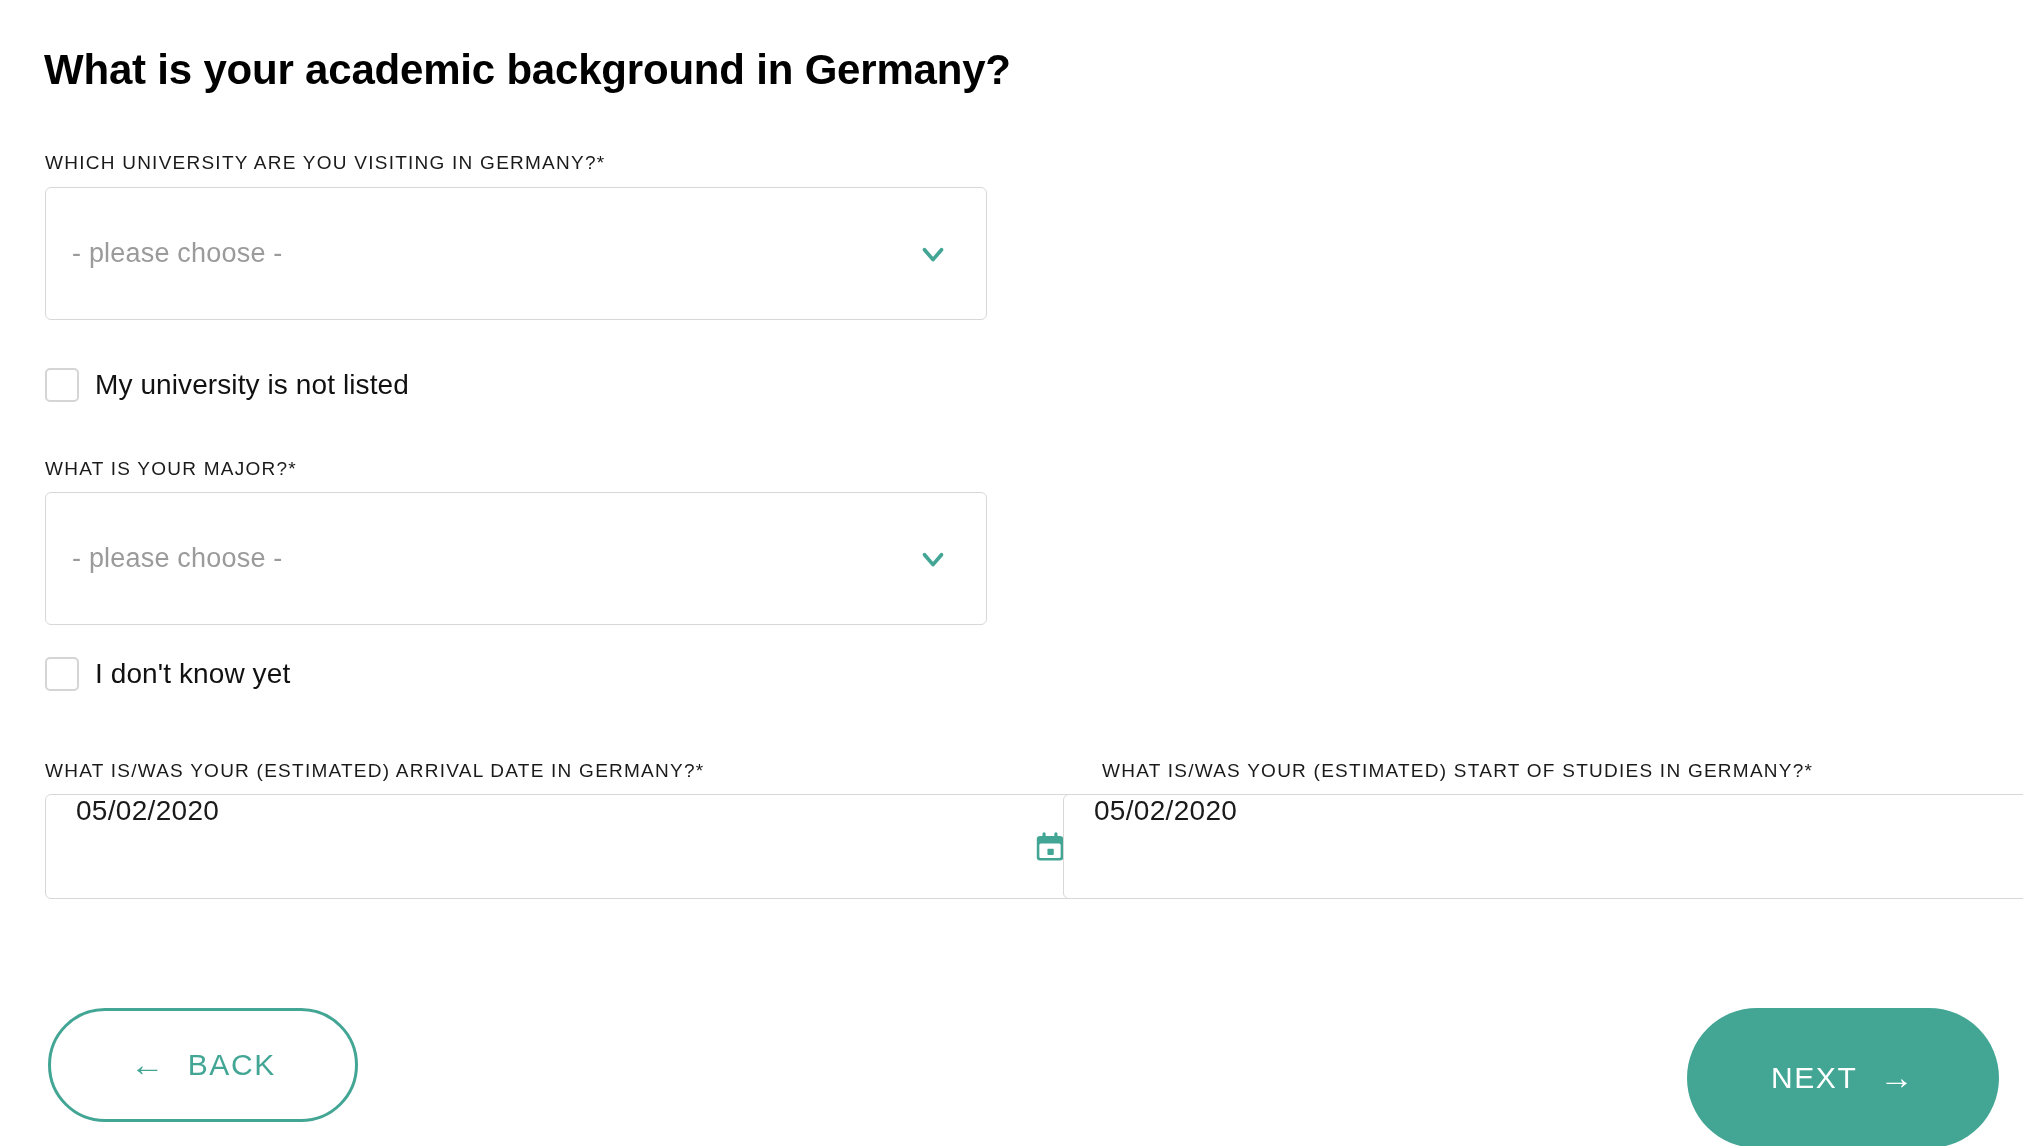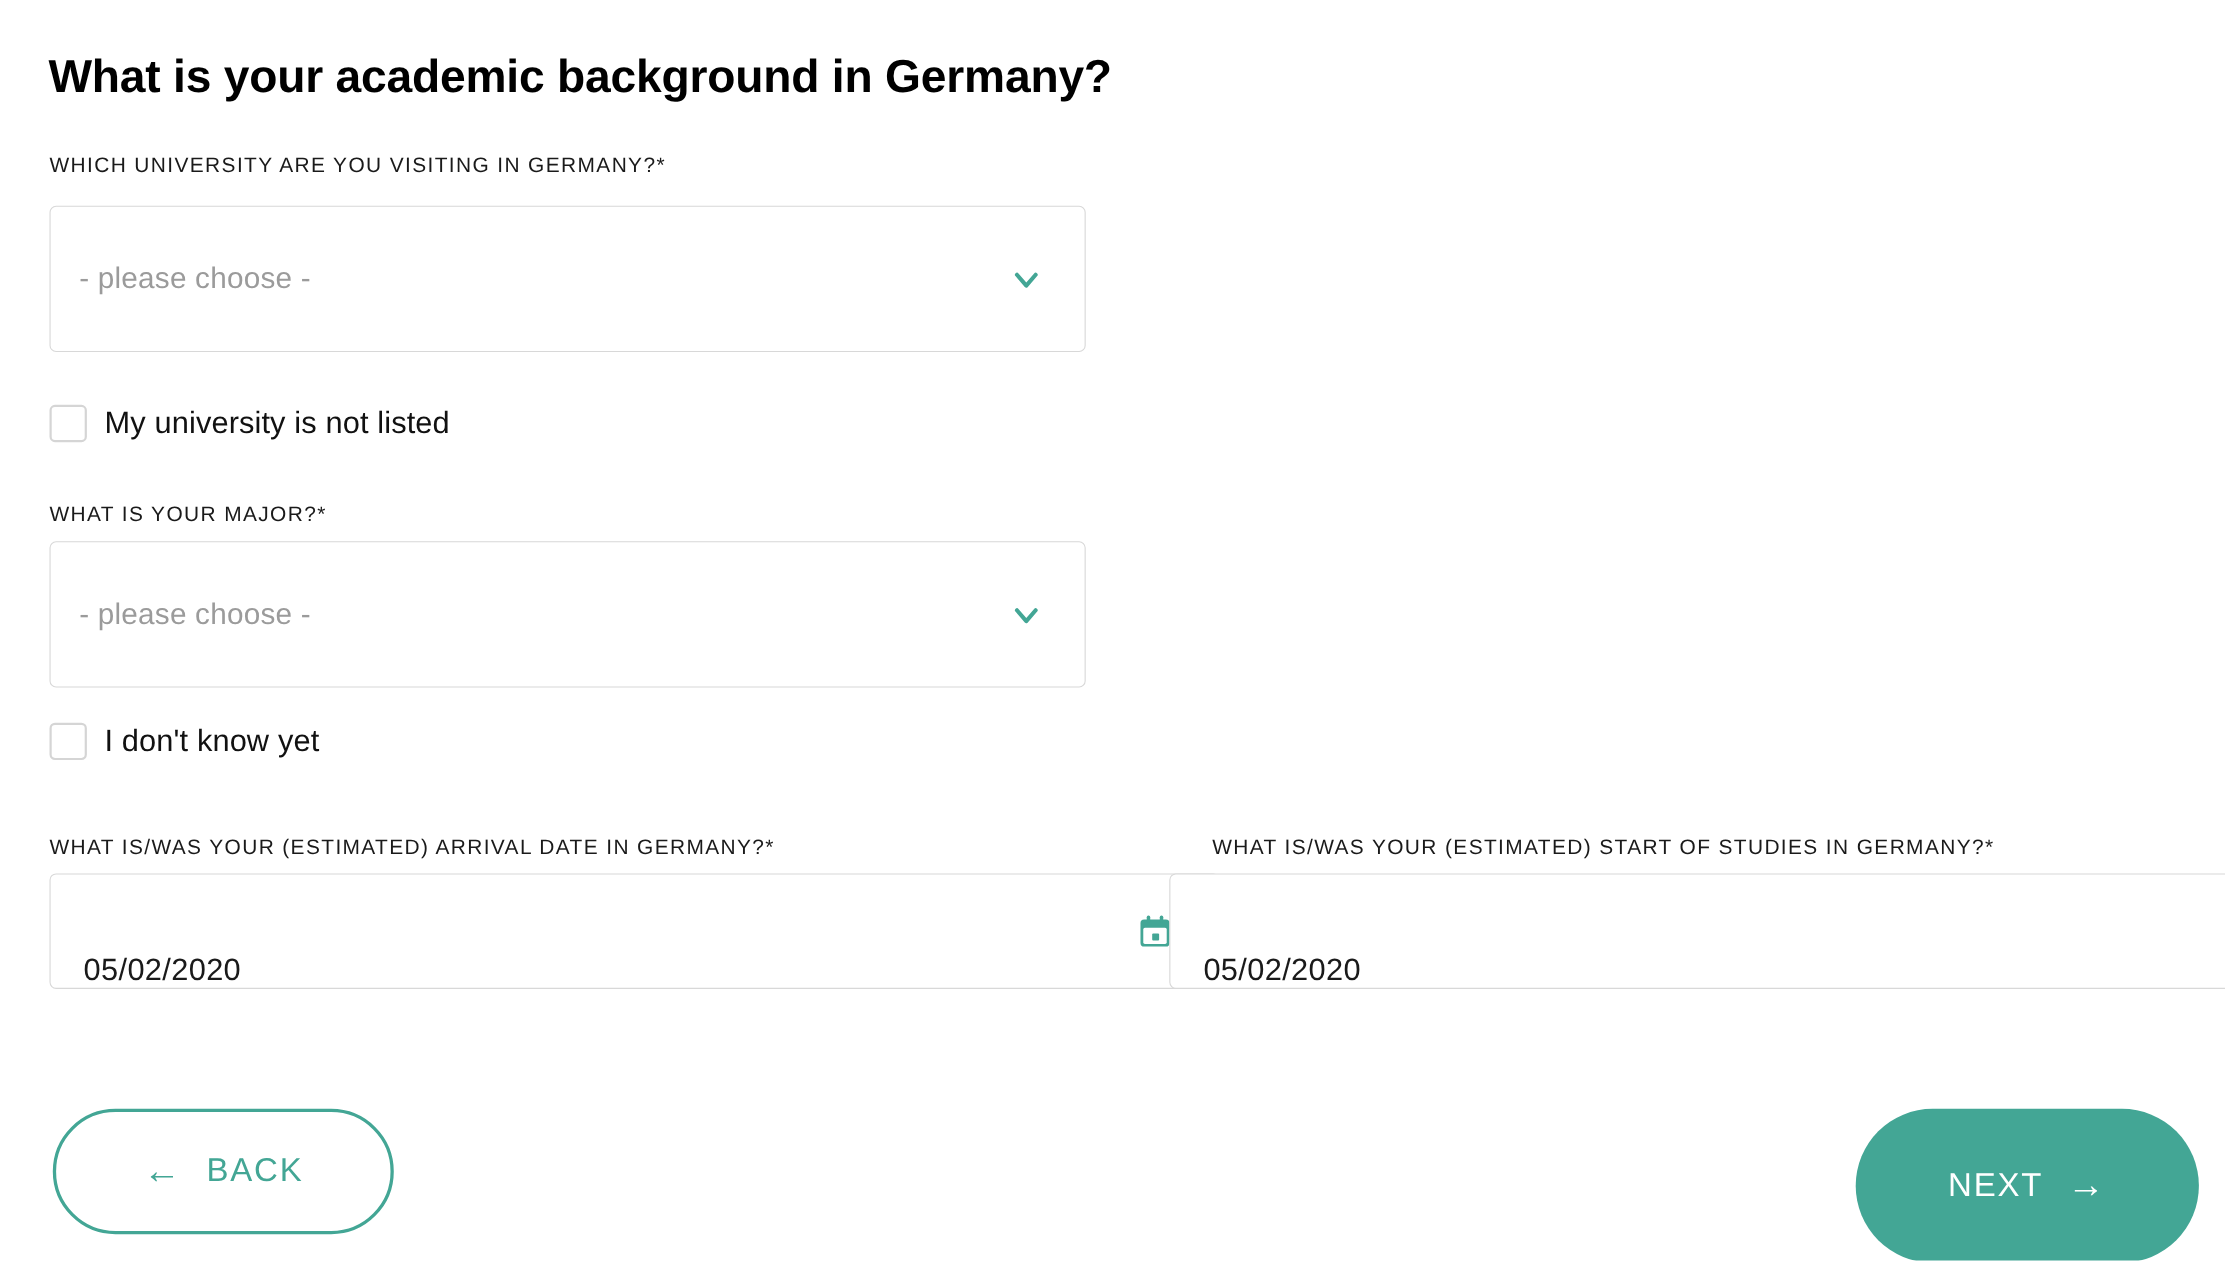--- a/index.html
+++ b/index.html
@@ -106,21 +106,21 @@
 
   
   .date-box{
     position:relative;
     width:1064px;
     height:105px;
     border:1px solid var(--border);
     border-radius:6px;
     background:#fff;
     display:flex;
-    align-items:flex-end;
+    align-items:flex-start;
     padding:0 30px;
   }
   .date-value{
     font-size:28px;
     color:#1a1a1a;
     letter-spacing:0.3px;
   }
   .cal-icon{
     position:absolute;
     right:38px;
@@ -167,21 +167,21 @@
     color:#ffffff;
   }
   .arrow{
     display:inline-block;
     font-size:34px;
     line-height:1;
     transform:translateY(-1px);
   }
 
   
-  #lbl-university{position:absolute;left:45px;top:140px;}
+  #lbl-university{position:absolute;left:45px;top:152px;}
   #sel-university{position:absolute;left:45px;top:187px;}
   #cb-university-row{position:absolute;left:45px;top:368px;}
   #lbl-major{position:absolute;left:45px;top:458px;}
   #sel-major{position:absolute;left:45px;top:492px;}
   #cb-major-row{position:absolute;left:45px;top:657px;gap:59px;}
   #lbl-arrival{position:absolute;left:45px;top:760px;}
   #date-arrival{position:absolute;left:45px;top:794px;}
   #lbl-start{position:absolute;left:1102px;top:760px;}
   #date-start{position:absolute;left:1063px;top:794px;}
 </style>

